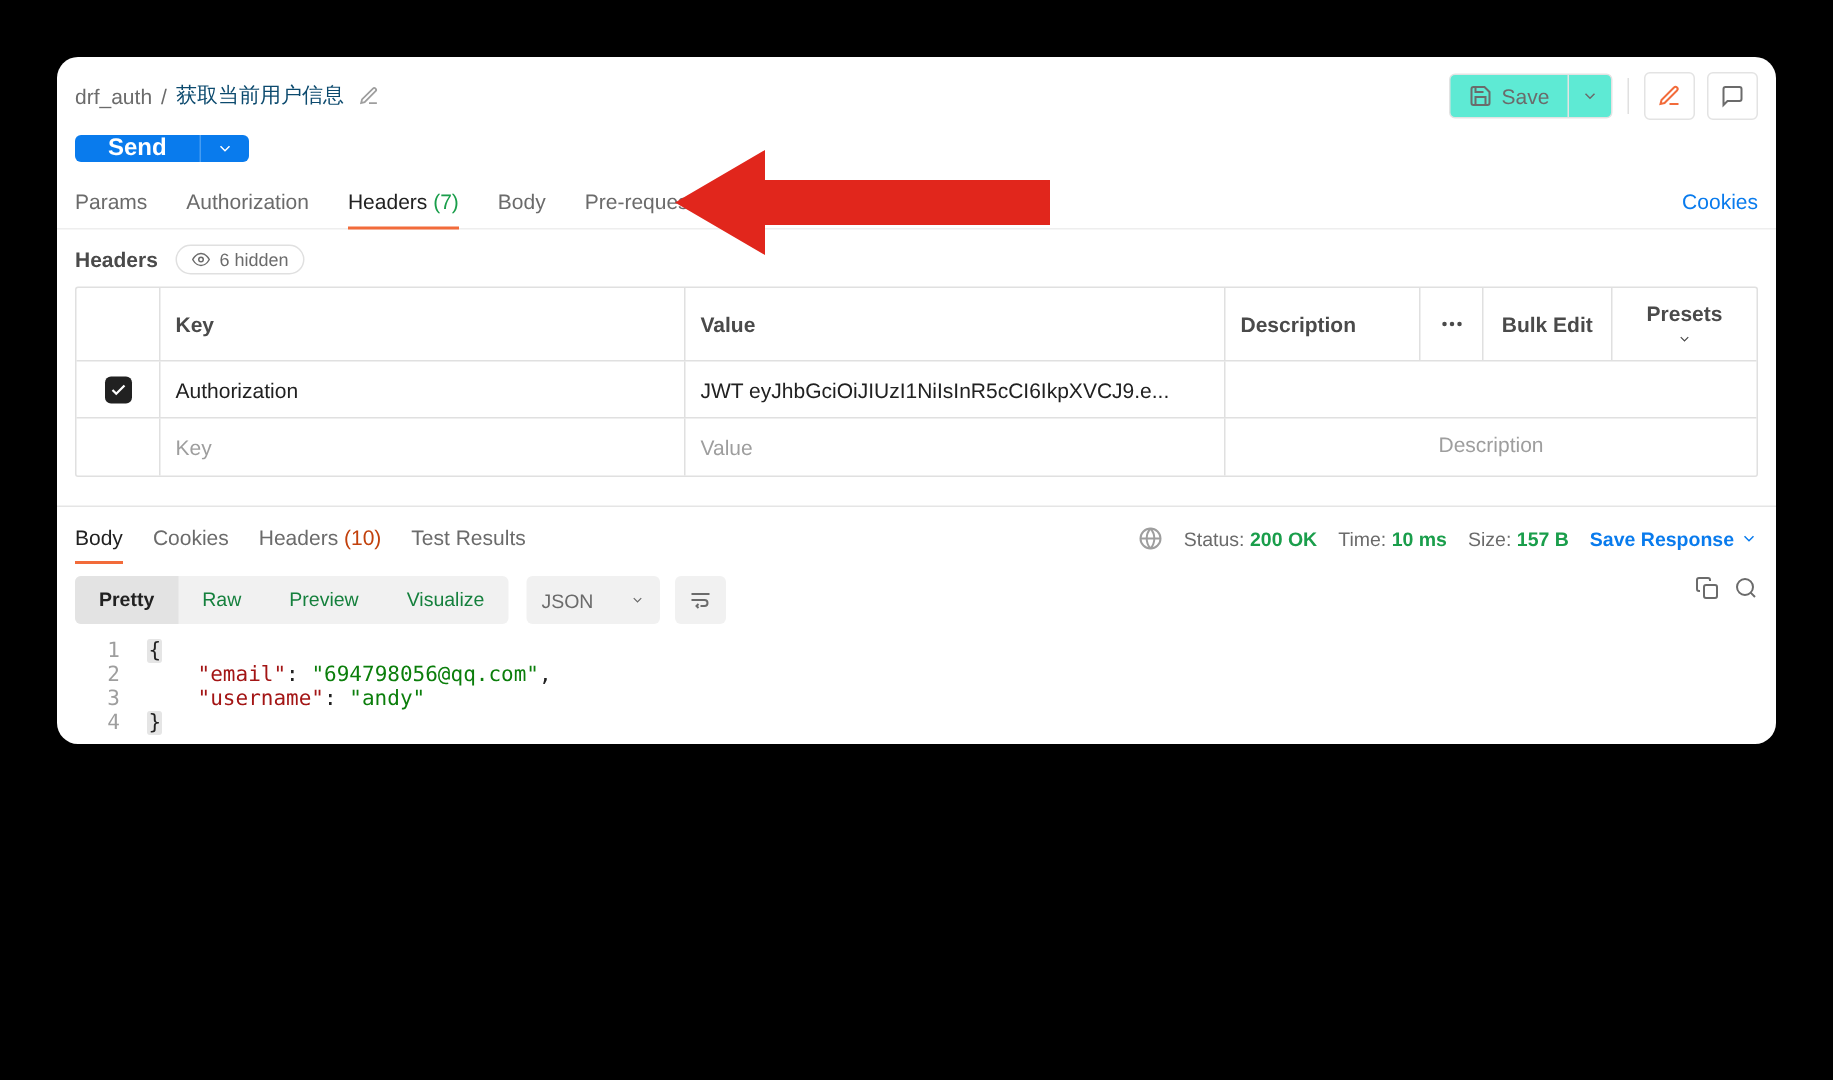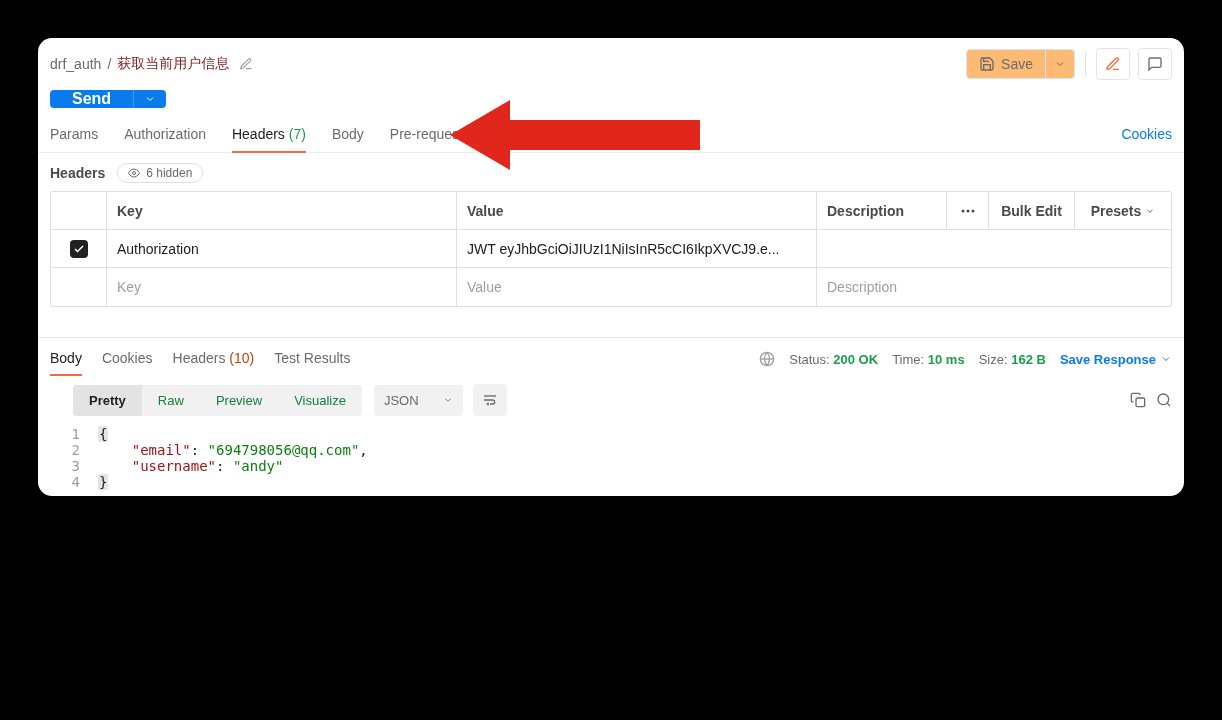--- a/index.html
+++ b/index.html
@@ -35,33 +35,33 @@
   }
   .breadcrumb {
     display: flex;
     align-items: center;
     gap: 6px;
     color: #6b6b6b;
     font-size: 14px;
   }
   .breadcrumb .folder { color: #6b6b6b; }
   .breadcrumb .sep { color: #6b6b6b; }
-  .breadcrumb .title { color: #7f1d1d; }
+  .breadcrumb .title { color: #0c4a6e; }
   .breadcrumb .pencil { color: #9e9e9e; margin-left: 4px; }
   .top-actions {
     display: flex;
     align-items: center;
     gap: 8px;
   }
   .save-group {
     display: flex;
     align-items: stretch;
     border: 1px solid #e3e3e3;
     border-radius: 4px;
-    background: #fdba74;
+    background: #5eead4;
   }
   .save-btn {
     display: flex;
     align-items: center;
     gap: 6px;
     padding: 6px 12px;
     color: #6b6b6b;
     cursor: pointer;
   }
   .save-group .chev {
@@ -217,21 +217,21 @@
   .hdr-row.head { font-weight: 600; color: #4a4a4a; }
   .cell {
     padding: 9px 10px;
     border-right: 1px solid #e0e0e0;
     display: flex;
     align-items: center;
     overflow: hidden;
     white-space: nowrap;
     text-overflow: ellipsis;
   }
-  .cell:last-child { border-right: none; }
+  .cell:last-child { border-right: none; flex-direction: column; }
   .cell.check { width: 56px; justify-content: center; }
   .cell.key { width: 350px; }
   .cell.val { flex: 1; }
   .cell.desc { width: 130px; }
   .cell.more { width: 42px; justify-content: center; cursor: pointer; }
   .cell.bulk { width: 86px; justify-content: center; cursor: pointer; font-weight: 700; }
   .cell.presets { width: 96px; justify-content: center; cursor: pointer; font-weight: 600; gap: 4px; }
   .hdr-row.head .cell.desc { width: 130px; }
   .cell.placeholder { color: #9e9e9e; }
   .chk {
@@ -282,24 +282,22 @@
   .resp-status .globe { color: #9e9e9e; }
   .resp-status .ok, .resp-status .time, .resp-status .size { color: #1a9e4b; font-weight: bold; }
   .save-resp {
     color: #097bed;
     font-weight: 600;
     cursor: pointer;
     display: flex; align-items: center; gap: 4px;
   }
   .resp-toolbar {
     display: flex;
-    align-items: center;
     gap: 4px;
     padding: 4px 12px 4px 12px;
-    margin-left: 23px;
   }
   .view-tabs {
     display: flex;
     background: #f1f1f1;
     border-radius: 4px;
     overflow: hidden;
   }
   .view-tab {
     padding: 8px 16px;
     color: #15803d;
@@ -515,21 +513,21 @@
       <div class="resp-status">
         <span class="globe">
           <svg width="16" height="16" viewBox="0 0 24 24" fill="none" stroke="currentColor" stroke-width="2">
               <circle cx="12" cy="12" r="10"></circle>
               <line x1="2" y1="12" x2="22" y2="12"></line>
               <path d="M12 2a15 15 0 010 20M12 2a15 15 0 000 20"></path>
             </svg>
         </span>
         <span><span>Status:</span> <span class="ok">200 OK</span></span>
         <span><span>Time:</span> <span class="time">10 ms</span></span>
-        <span><span>Size:</span> <span class="size">162 B</span></span>
+        <span><span>Size:</span> <span class="size">157 B</span></span>
         <span class="save-resp">
           <span>Save Response</span>
           <svg width="12" height="12" viewBox="0 0 24 24" fill="none" stroke="currentColor" stroke-width="2">
               <polyline points="6 9 12 15 18 9"></polyline>
             </svg>
         </span>
       </div>
     </div>
 
     <div class="resp-toolbar">

